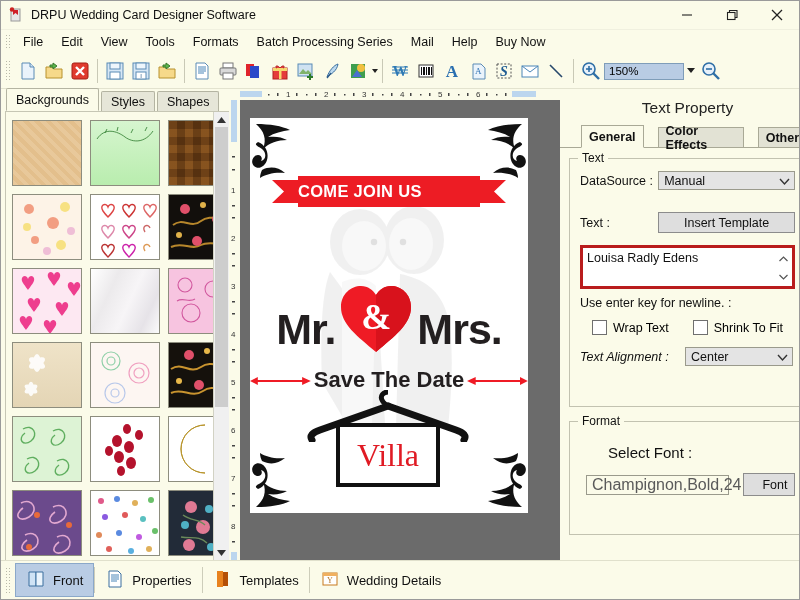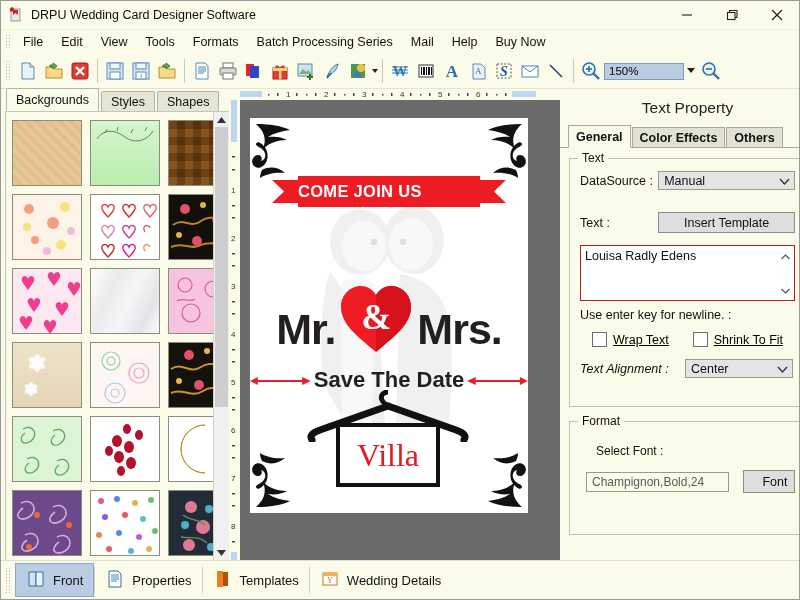--- a/index.html
+++ b/index.html
@@ -72,35 +72,35 @@
   .savedate{position:absolute;left:0;right:0;top:249px;display:flex;align-items:center;justify-content:center;}
   .savedate .txt{font-family:"Liberation Sans",sans-serif;font-weight:bold;font-size:22px;color:#231f20;padding:0 3px;}
   .arrowline{flex:1;height:10px;position:relative;}
   .villabox{position:absolute;left:86px;top:305px;width:104px;height:64px;border:4px solid #111;box-sizing:border-box;display:flex;align-items:center;justify-content:center;background:#fff;}
   .villabox span{font-family:"Liberation Serif",serif;font-size:32px;color:#e01b24;line-height:1;}
 
   
   .rightpanel{width:255px;background:#fbfbe9;position:relative;}
   .panel-title{text-align:center;font-size:15.5px;color:#222;padding:10px 0 8px 0;}
   .ptabs{display:flex;align-items:flex-end;padding-left:8px;height:22px;border-bottom:1px solid #a9a996;}
-  .ptab{height:19px;padding:0 7px;display:flex;align-items:center;font-size:12.5px;background:#e2e2d4;border:1px solid #a9a996;border-bottom:none;margin-right:1px;font-weight:bold;color:#111;}
+  .ptab{height:19px;padding:0 7px;display:flex;align-items:center;font-size:12.5px;background:#e2e2d4;border:1px solid #a9a996;border-bottom:none;margin-right:1px;font-weight:bold;color:#111;margin-left:13px;}
   .ptab.active{background:#fbfbe9;height:21px;border-bottom:1px solid #fbfbe9;position:relative;top:1px;}
   .group{margin:10px 9px 0 9px;border:1px solid #c2c2b0;padding:10px 10px 12px 10px;position:relative;}
   .group > .legend{position:absolute;top:-8px;left:8px;background:#fbfbe9;padding:0 4px;font-size:12px;color:#111;}
   .row{display:flex;align-items:center;margin-bottom:12px;}
   .lbl{font-size:12.5px;color:#111;}
   .select{height:19px;background:#e4e4e4;border:1px solid #9a9a8c;display:flex;align-items:center;padding-left:5px;font-size:12.5px;box-sizing:border-box;position:relative;color:#111;}
   .select .dd{position:absolute;right:4px;top:3px;}
   .btn{height:21px;background:#dedede;border:1px solid #8c8c8c;display:flex;align-items:center;justify-content:center;font-size:12.5px;box-sizing:border-box;color:#111;}
-  .textarea{height:56px;border:1px solid #b91c1c;background:#fff;position:relative;padding:3px 18px 3px 4px;font-size:12.5px;box-sizing:border-box;color:#111;}
+  .textarea{height:44px;border:3px solid #b91c1c;background:#fff;position:relative;padding:3px 18px 3px 4px;font-size:12.5px;box-sizing:border-box;color:#111;}
   .tabar{position:absolute;right:1px;top:1px;bottom:1px;width:15px;display:flex;flex-direction:column;justify-content:space-between;align-items:center;padding:2px 0;}
   .cb{width:13px;height:13px;border:1px solid #6f6f6f;background:#fff;display:inline-block;}
-  .cbrow{display:flex;align-items:flex-start;justify-content:center;gap:12px;margin-bottom:12px;text-decoration:underline;}
+  .cbrow{display:flex;align-items:flex-start;justify-content:center;gap:12px;margin-bottom:12px;}
   .cbgroup{display:flex;align-items:center;gap:6px;font-size:12.5px;}
-  .fontbox{height:20px;border:1px solid #9a9a8c;background:#fbfbe9;display:flex;align-items:center;padding-left:5px;font-size:12px;color:#5a5a5a;box-sizing:border-box;}
+  .fontbox{height:20px;border:1px solid #9a9a8c;background:#fbfbe9;display:flex;align-items:center;padding-left:5px;font-size:16px;color:#5a5a5a;box-sizing:border-box;}
 
   
   .bottombar{position:absolute;left:0;right:0;bottom:0;height:38px;background:#fbfbe9;display:flex;align-items:center;padding-left:4px;border-top:1px solid #e0e0cc;}
   .bottombar .grip{width:7px;height:26px;background-image:radial-gradient(#b9b9a9 1px,transparent 1px);background-size:3px 3px;margin-right:3px;}
   .bbtn{height:34px;display:flex;align-items:center;padding:0 10px;font-size:13px;color:#111;gap:7px;}
   .bbtn.active{background:#b9cce4;border:1px solid #8ba8c9;box-sizing:border-box;}
   .bsep{width:1px;height:26px;background:#cdcdba;}
 </style>
 </head>
 <body>
@@ -826,21 +826,21 @@
               <svg width="11" height="8">
                   <polyline points="1,1 5.5,6 10,1" fill="none" stroke="#333" stroke-width="1.4"></polyline>
                 </svg>
             </span>
           </div>
         </div>
       </div>
 
       <div class="group" style="height:90px;margin-top:14px;">
         <span class="legend">Format</span>
-        <div class="lbl" style="margin:12px 0 12px 16px;font-size:12px;">Select Font :</div>
+        <div class="lbl" style="margin:12px 0 12px 28px;font-size:15px;">Select Font :</div>
         <div class="row" style="margin-bottom:0;">
           <div class="fontbox" style="width:143px;margin-left:6px;">Champignon,Bold,24</div>
           <div class="btn" style="width:52px;margin-left:14px;height:23px;padding-left:12px;">Font</div>
         </div>
       </div>
     </div>
   </div>
 
   <div class="bottombar">
     <div class="grip"></div>

